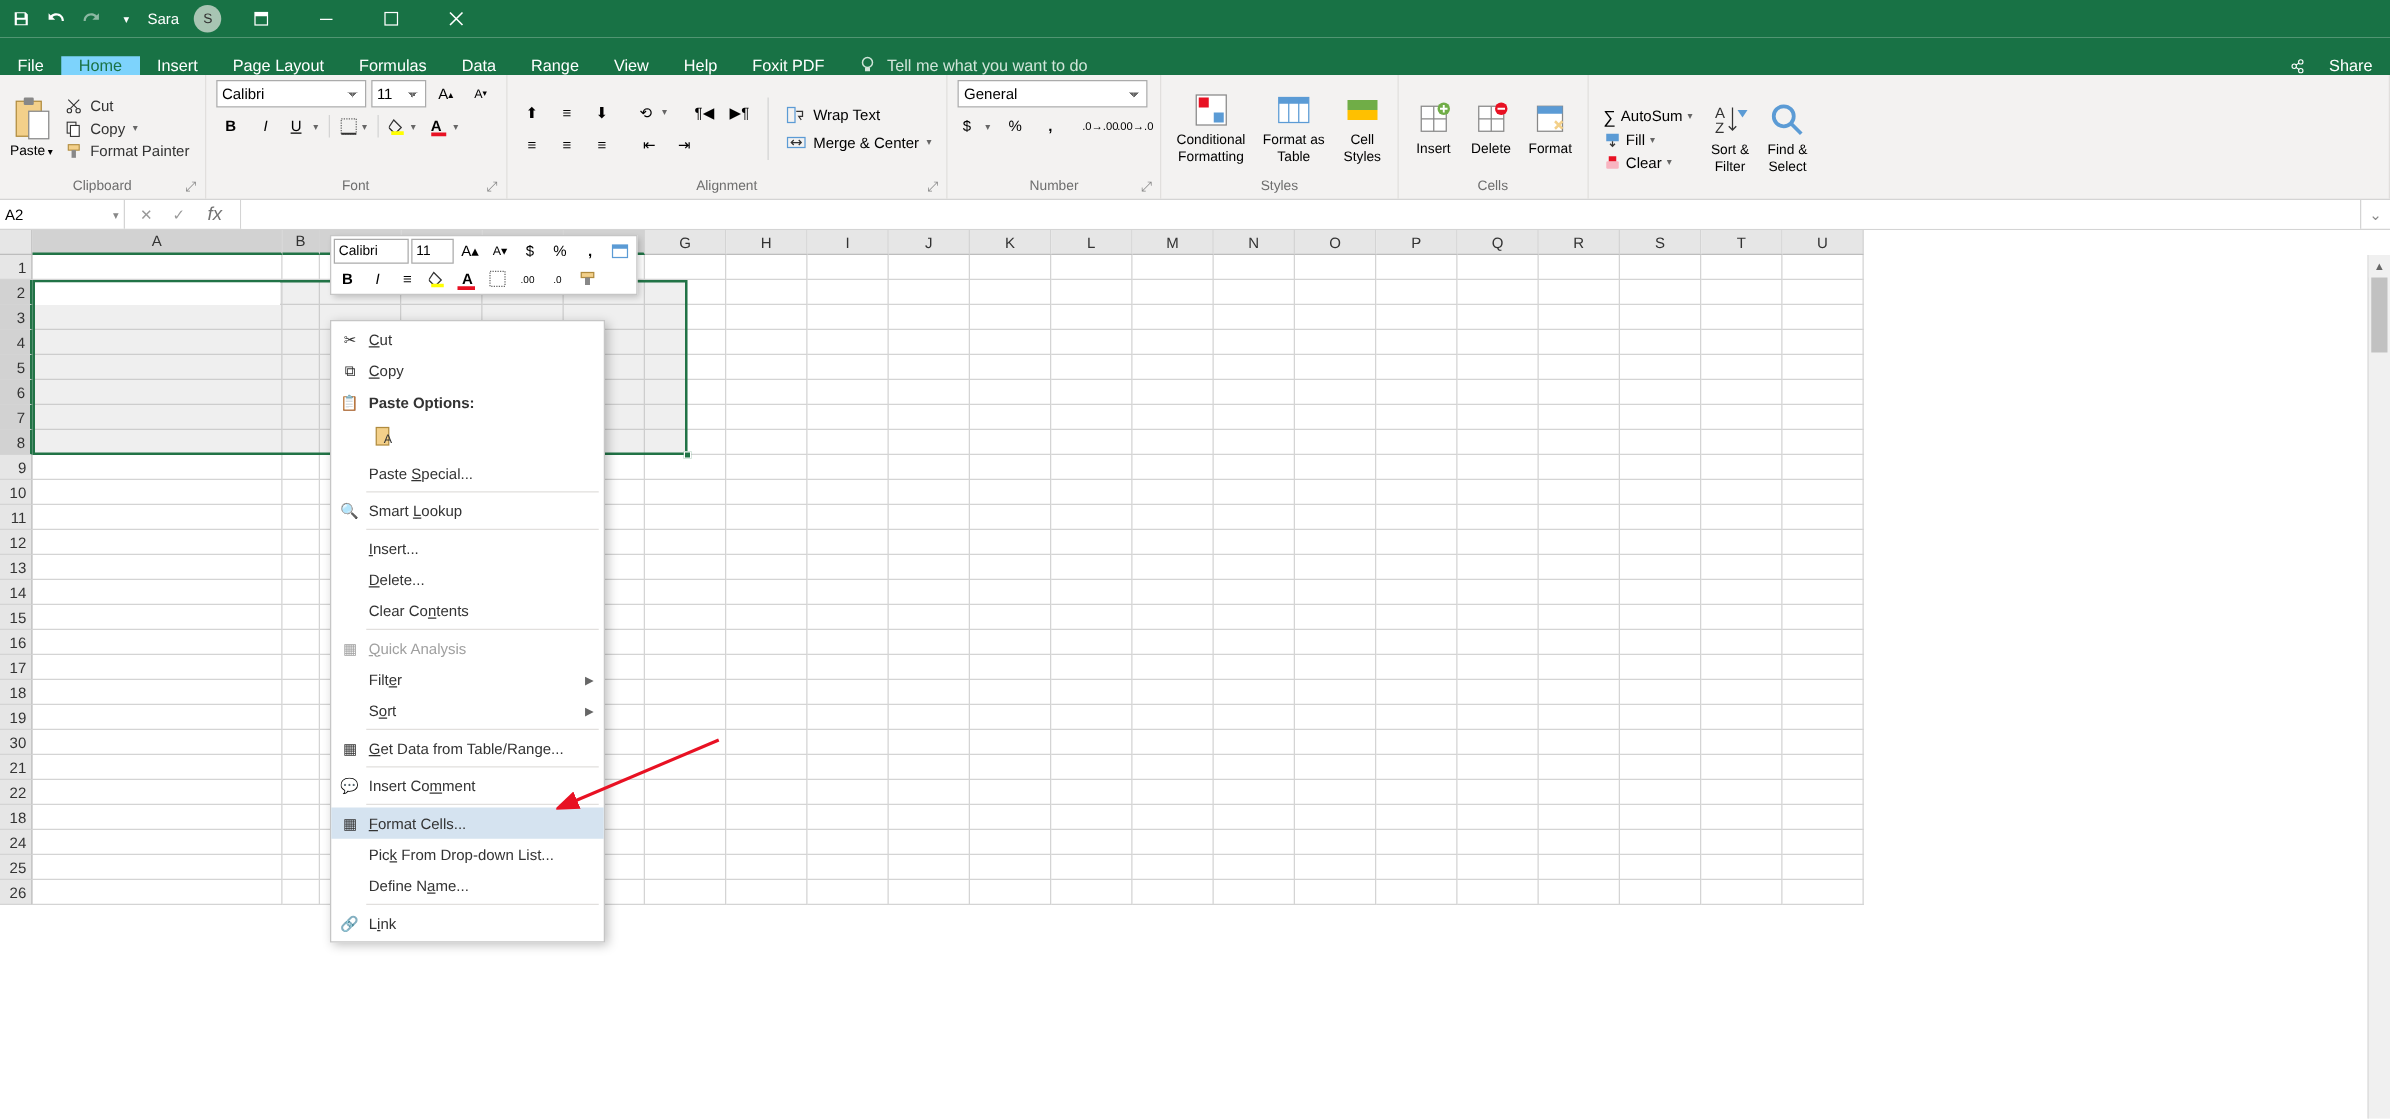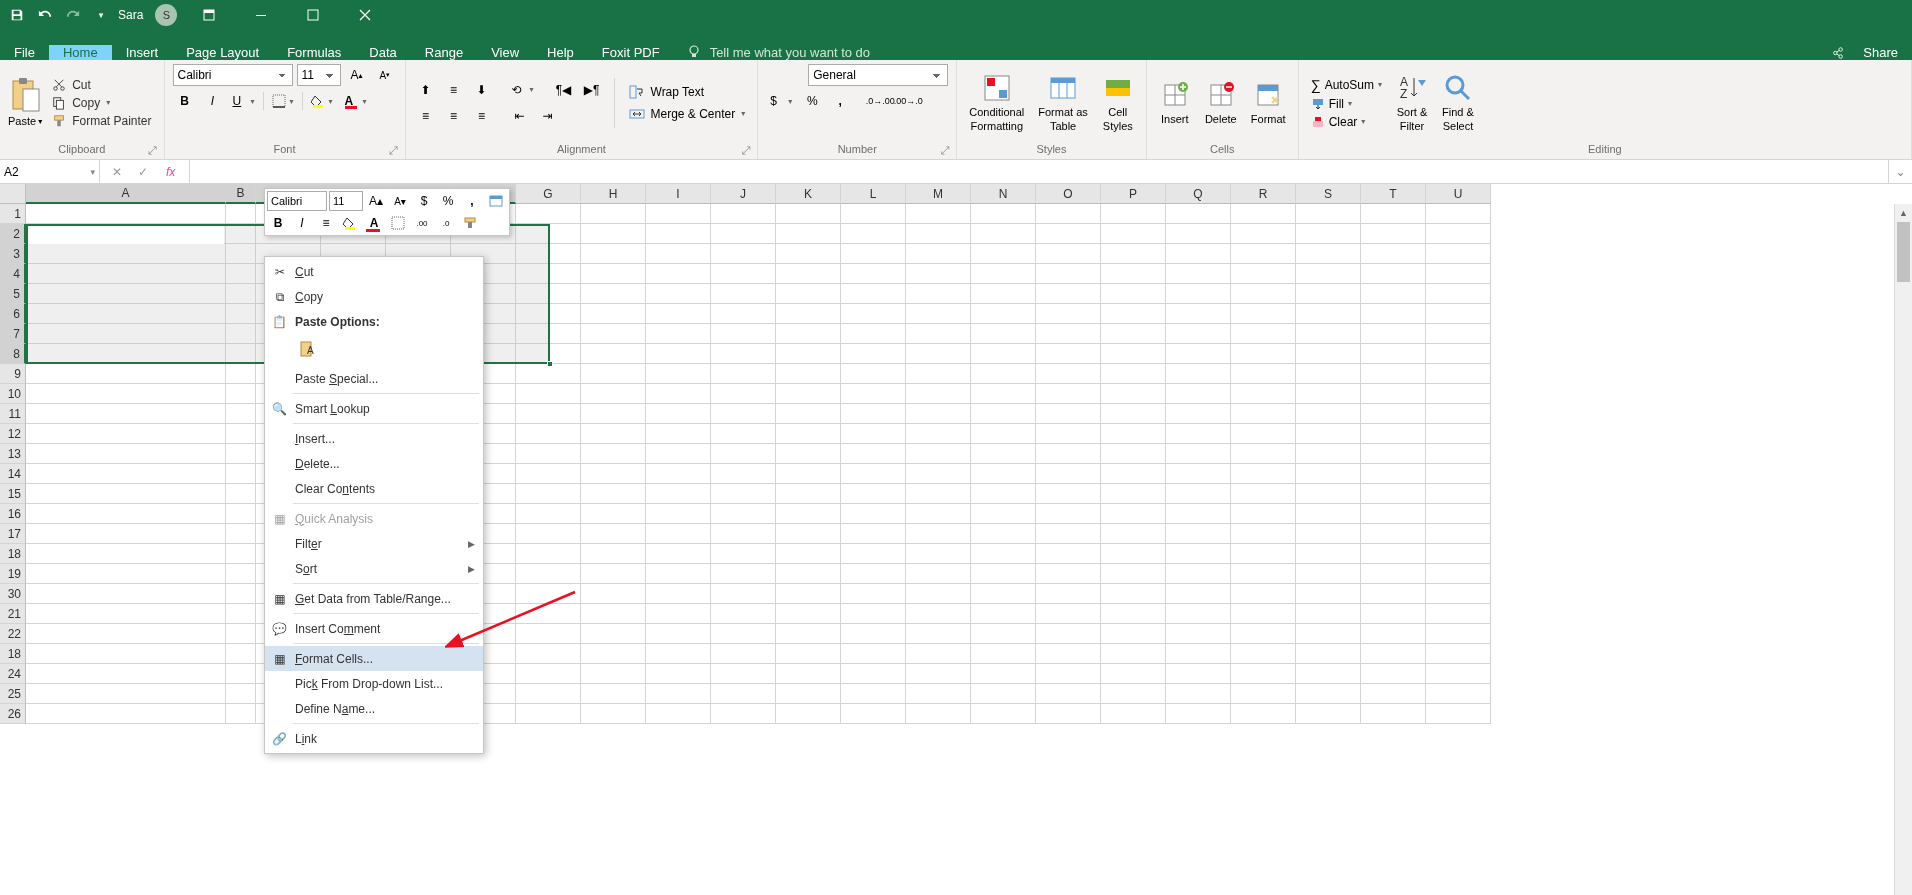--- a/index.html
+++ b/index.html
@@ -32,40 +32,40 @@
 
 .paste-btn { display: flex; flex-direction: column; align-items: center; cursor: pointer; gap: 2px; }
 .paste-icon { width: 32px; height: 36px; }
 .clip-btns { display: flex; flex-direction: column; gap: 2px; font-size: 12px; color: #333; }
 .clip-btn { display: flex; align-items: center; gap: 6px; cursor: pointer; padding: 1px 4px; }
 
 .font-row { display: flex; gap: 4px; align-items: center; }
 .font-select, .size-select, .num-select { border: 1px solid #ababab; background: #fff; font-size: 12px; height: 22px; padding: 0 18px 0 4px; cursor: pointer; appearance: none; background-image: linear-gradient(45deg, transparent 50%, #666 50%), linear-gradient(135deg, #666 50%, transparent 50%); background-position: calc(100% - 10px) 9px, calc(100% - 6px) 9px; background-size: 4px 4px; background-repeat: no-repeat; }
 .font-select { width: 120px; }
 .size-select { width: 44px; }
-.num-select { width: 140px; margin-left: 42px; }
+.num-select { width: 152px; }
 .rbtn { width: 24px; height: 22px; display: flex; align-items: center; justify-content: center; cursor: pointer; border: 1px solid transparent; }
 .rbtn.drop { width: 30px; justify-content: flex-start; padding-left: 3px; position: relative; }
 .rbtn.drop::after { content: '▾'; font-size: 8px; position: absolute; right: 3px; color: #666; }
 
 .big-btn { display: flex; flex-direction: column; align-items: center; cursor: pointer; padding: 2px 4px; gap: 2px; }
 .big-icon { width: 32px; height: 32px; }
 .big-label { font-size: 11px; text-align: center; line-height: 1.2; display: flex; align-items: center; gap: 2px; }
 
 .small-btns { display: flex; flex-direction: column; gap: 0; font-size: 12px; }
 .small-btn { display: flex; align-items: center; gap: 4px; padding: 2px 4px; cursor: pointer; }
 
 
 .formula-row { height: 24px; border-bottom: 1px solid #d4d4d4; display: flex; align-items: stretch; background: #fff; }
 .name-box { width: 100px; border-right: 1px solid #d4d4d4; display: flex; align-items: center; padding: 0 4px; position: relative; }
 .name-box input { border: none; width: 70px; font-size: 12px; outline: none; }
 .name-drop { position: absolute; right: 4px; font-size: 9px; color: #888; cursor: pointer; }
 .fx-btns { display: flex; align-items: center; padding: 0 8px; gap: 8px; border-right: 1px solid #d4d4d4; }
 .fx-btn { color: #999; cursor: pointer; width: 18px; text-align: center; }
-.fx-label { font-style: italic; font-size: 12px; color: #ec4899; cursor: pointer; padding: 0 6px; }
+.fx-label { font-style: italic; font-size: 15px; color: #737373; cursor: pointer; padding: 0 6px; }
 .formula-input { flex: 1; border: none; outline: none; padding: 0 6px; font-size: 12px; }
 .formula-expand { width: 24px; border-left: 1px solid #d4d4d4; display: flex; align-items: center; justify-content: center; color: #888; cursor: pointer; }
 
 
 .grid-wrap { position: relative; height: calc(895px - 30px - 30px - 100px - 24px); background: #fff; }
 .grid { display: grid; grid-template-columns: 26px repeat(22, 65px); }
 .grid .hdr, .grid .rhdr, .grid .cell { border-right: 1px solid #d4d4d4; border-bottom: 1px solid #d4d4d4; height: 20px; display: flex; align-items: center; justify-content: center; font-size: 12px; }
 .grid .hdr { background: #e6e6e6; color: #333; border-bottom: 1px solid #bdbdbd; }
 .grid .rhdr { background: #e6e6e6; color: #333; justify-content: flex-end; padding-right: 4px; border-right: 1px solid #bdbdbd; }
 .grid .corner { background: #e6e6e6; border-right: 1px solid #bdbdbd; border-bottom: 1px solid #bdbdbd; }
@@ -453,23 +453,20 @@
         </div>
       <div class="big-btn">
           <svg class="big-icon" viewBox="0 0 32 32">
             <circle cx="13" cy="13" r="8" fill="none" stroke="#5b9bd5" stroke-width="3"></circle>
             <path d="M19 19l8 8" stroke="#5b9bd5" stroke-width="3"></path>
           </svg>
           <div class="big-label" style="white-space:pre">Find &amp;
 Select</div>
         </div>
     </div>
-    <div class="group-label">
-        <span>Editing</span>
-      </div>
   </div>
 </div>
 
 <div class="formula-row">
   <div class="name-box">
     <input value="A2" style="">
     <span class="name-drop">▾</span>
   </div>
   <div class="fx-btns">
     <div class="fx-btn">✕</div>

